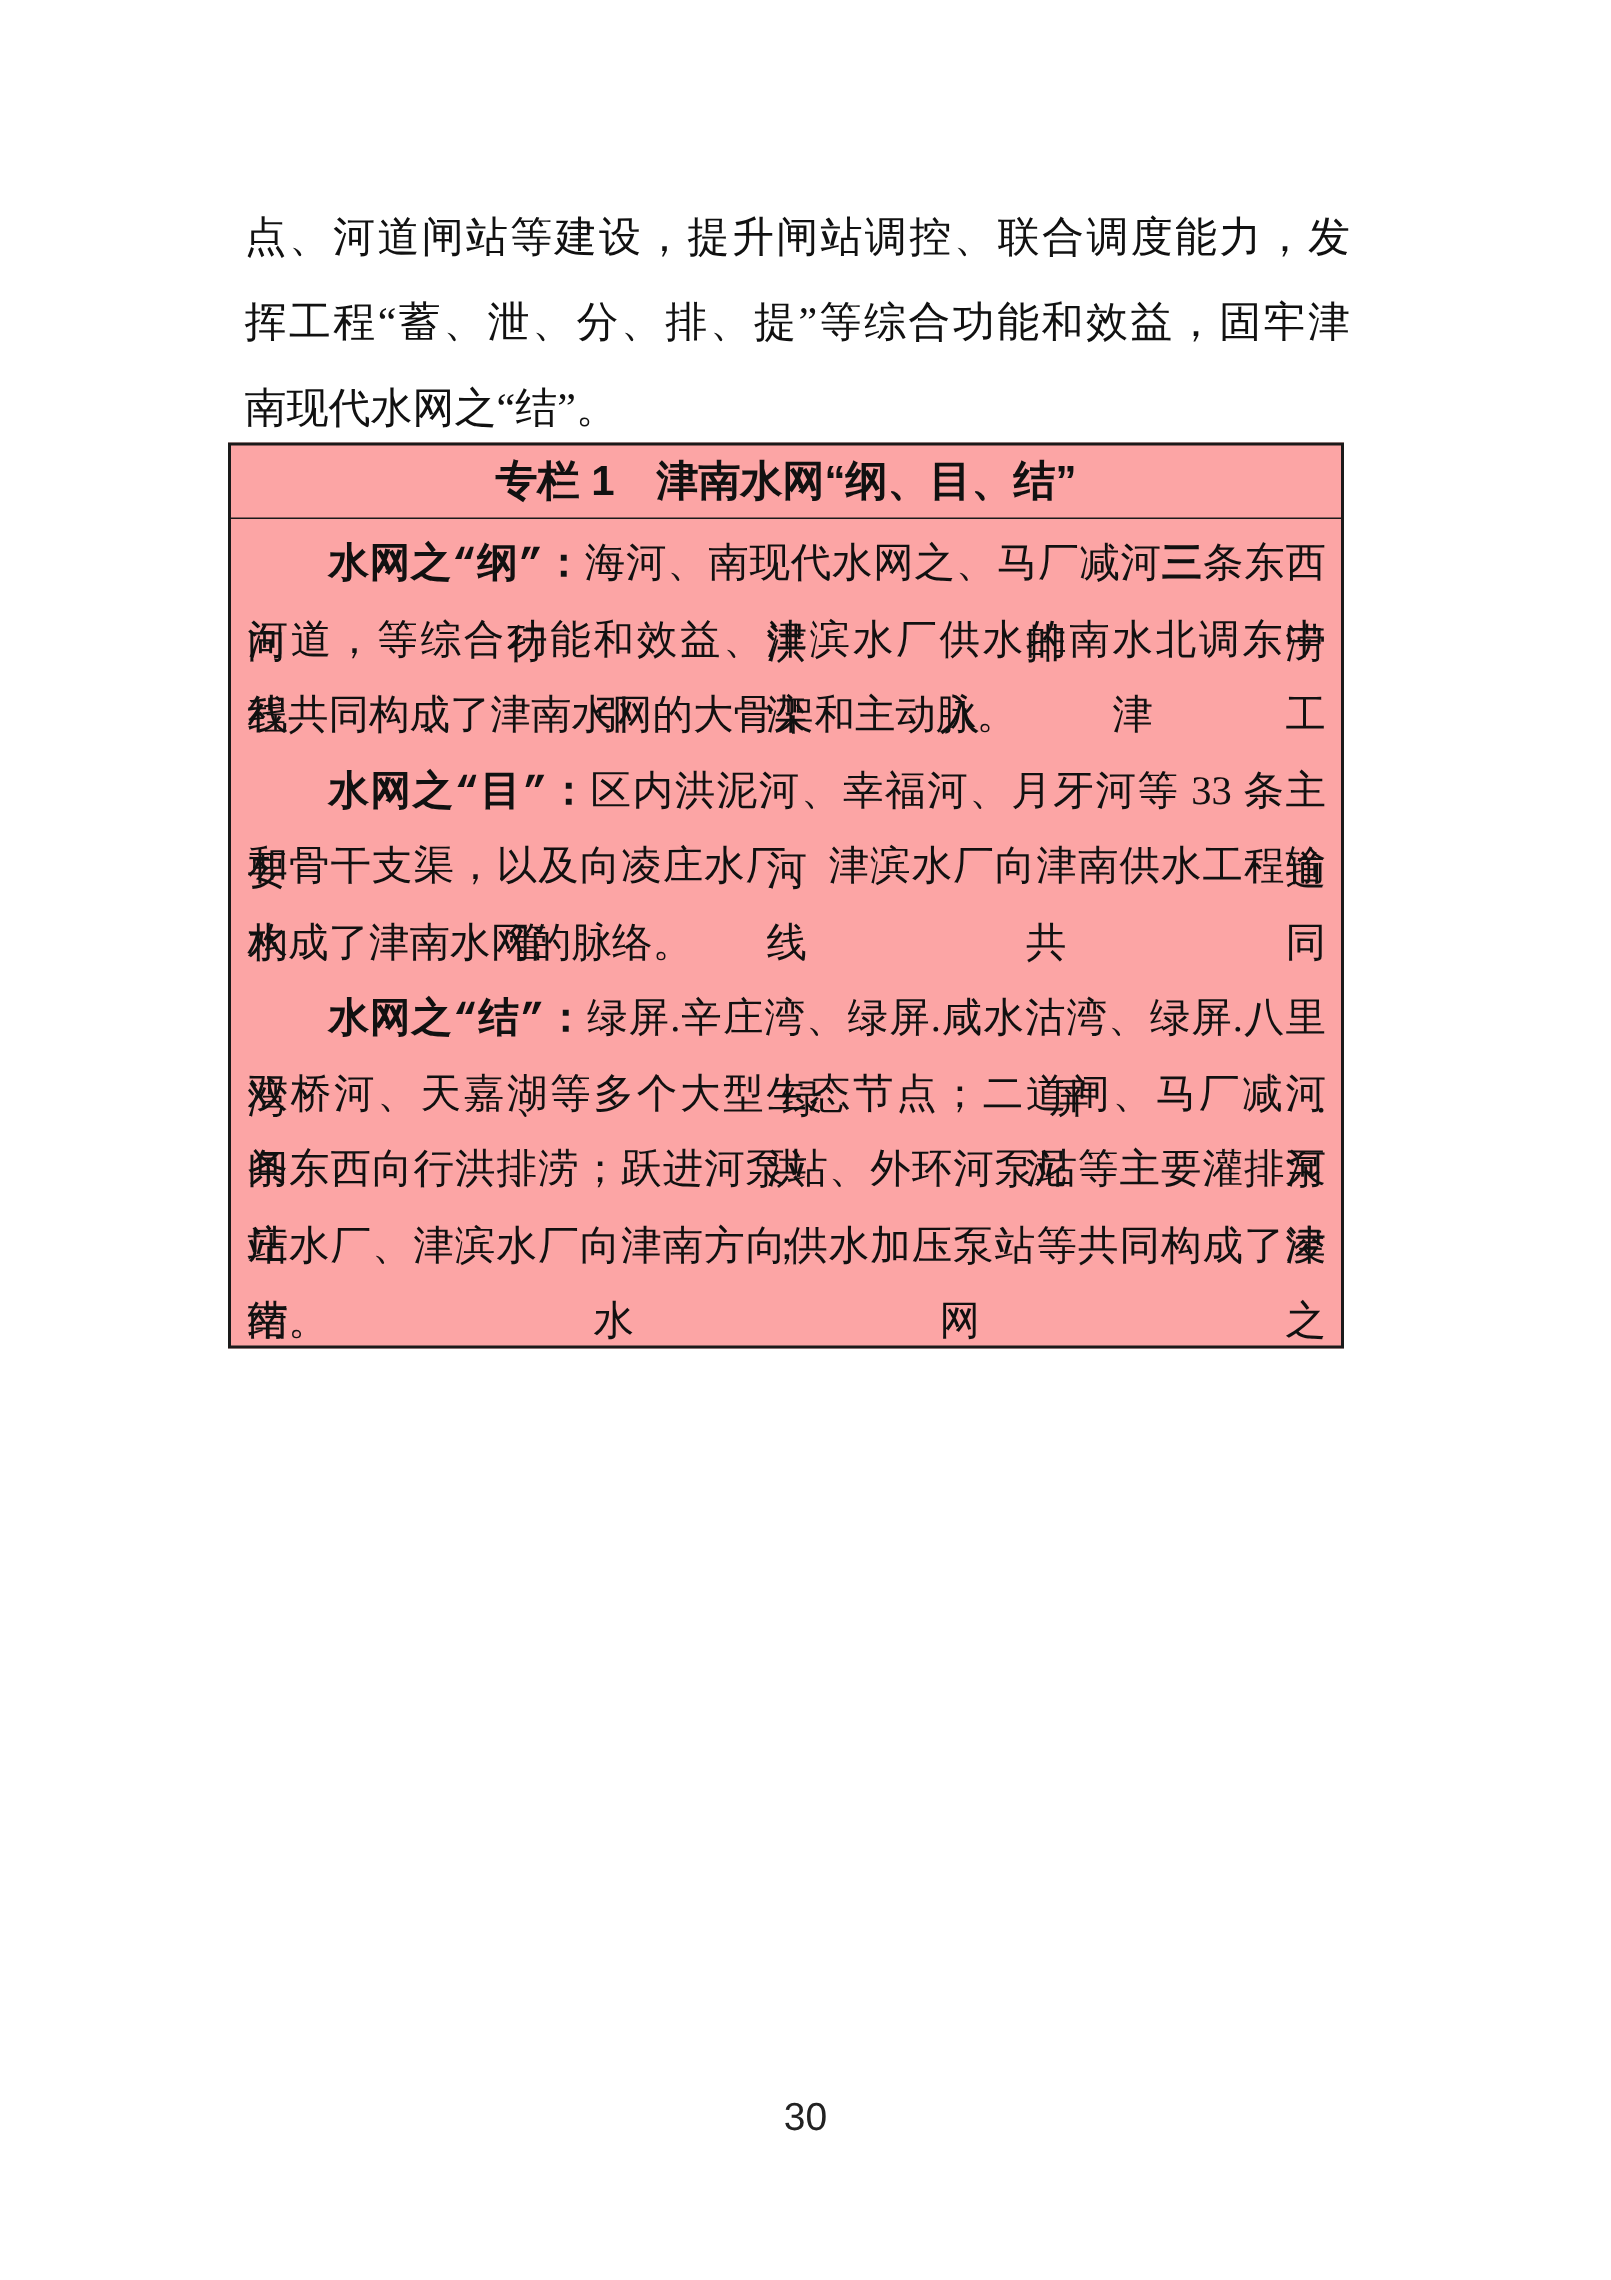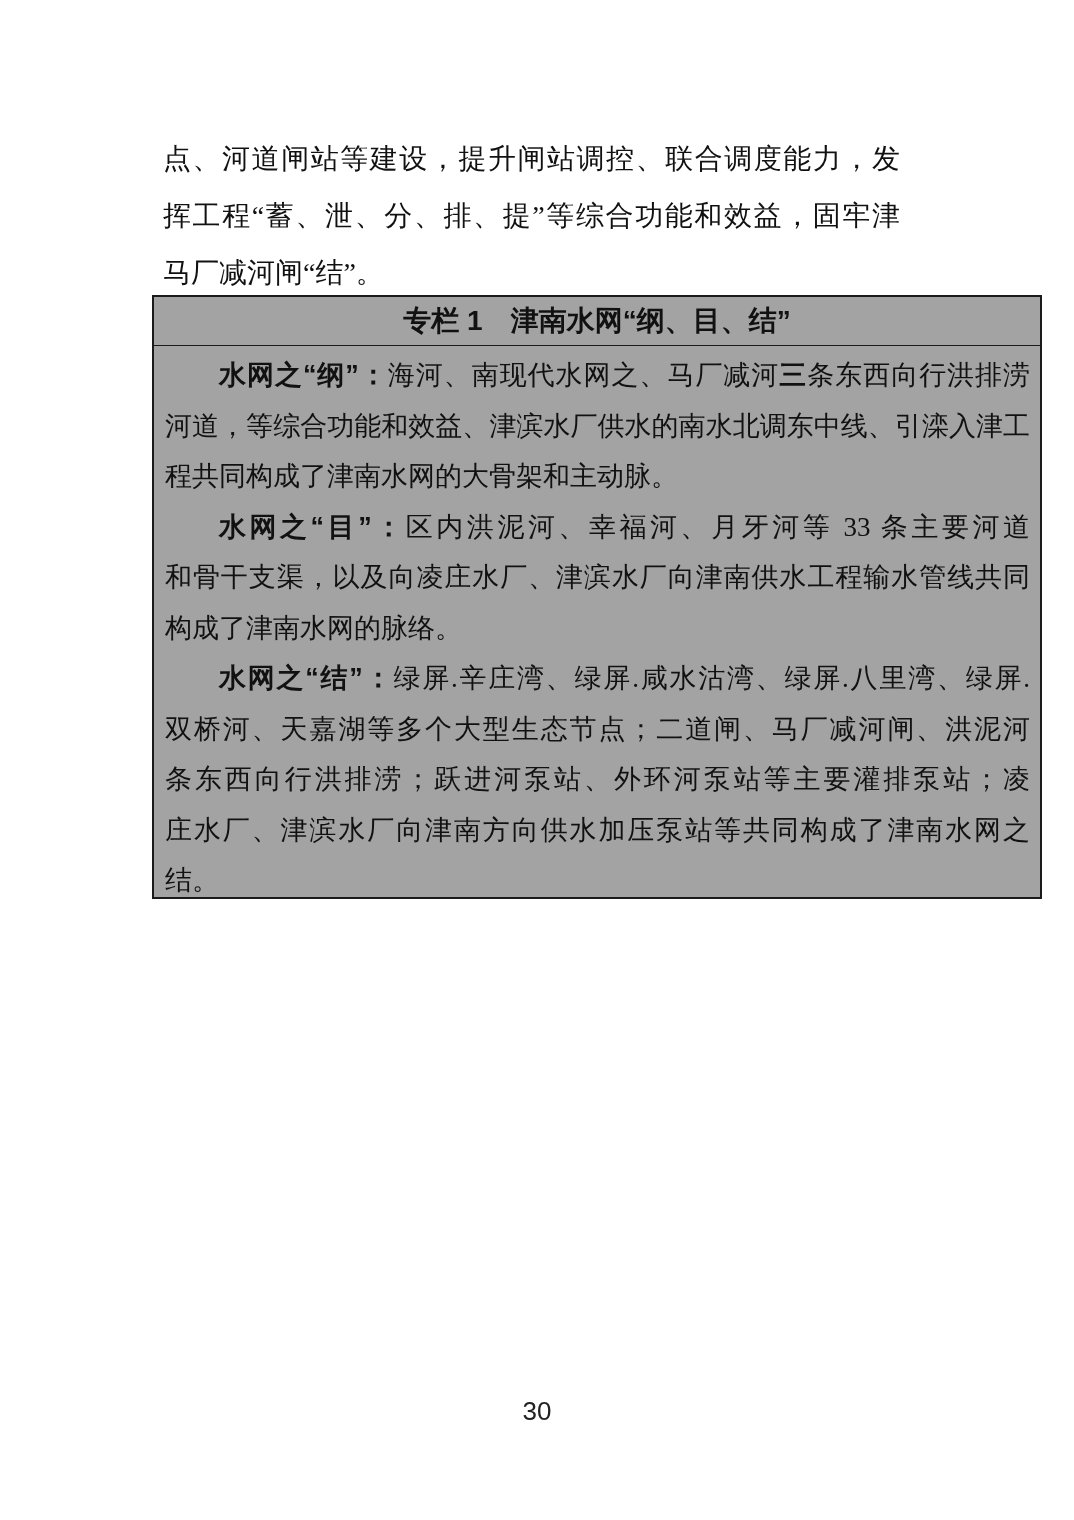--- a/index.html
+++ b/index.html
@@ -27,25 +27,25 @@
   }
   #intro .line {
     line-height: 57px;
     height: 57px;
   }
   
   #column-box {
     position: absolute;
     left: 152px;
     top: 295px;
-    width: 890px;
+    width: 744px;
     height: 604px;
     box-sizing: border-box;
     border: 2px solid #1a1a1a;
-    background: #a3a3a3;
+    background: #fca5a5;
   }
   #box-title {
     height: 48px;
     line-height: 48px;
     text-align: center;
     font-family: "Liberation Sans", "DejaVu Sans", sans-serif;
     font-weight: bold;
     font-size: 28px;
     border-bottom: 1.5px solid #1a1a1a;
     white-space: pre;
@@ -66,21 +66,21 @@
   .line.justify {
     white-space: normal;
     text-align: justify;
     text-align-last: justify;
   }
   .line.indent {
     text-indent: 2em;
   }
   .seg-bold {
     font-weight: bold;
-    font-family: Liberation Sans, sans-serif;
+    font-family: Liberation Mono, monospace;
   }
   
   #page-number {
     position: absolute;
     left: 0;
     top: 1396px;
     width: 1074px;
     text-align: center;
     font-family: "Liberation Sans", "DejaVu Sans", sans-serif;
     font-size: 26px;
@@ -88,21 +88,21 @@
   }
 </style>
 </head>
 <body>
 
 <div id="page">
 
   <div id="intro">
       <div class="line justify"><span class="seg-regular">点、河道闸站等建设，提升闸站调控、联合调度能力，发</span></div>
       <div class="line justify"><span class="seg-regular">挥工程“蓄、泄、分、排、提”等综合功能和效益，固牢津</span></div>
-      <div class="line"><span class="seg-regular">马厂减河闸“结”。</span></div>
+      <div class="line"><span class="seg-regular">南现代水网之“结”。</span></div>
     </div>
 
   <div id="column-box">
     <div id="box-title">专栏 1　津南水网“纲、目、结”</div>
     <div id="box-body">
         <div>
           <div class="line justify indent"><span class="seg-bold">水网之“纲”：</span><span class="seg-regular">海河、南现代水网之、马厂减河</span><span class="seg-bold">三</span><span class="seg-regular">条东西向行洪排涝</span></div>
           <div class="line justify"><span class="seg-regular">河道，等综合功能和效益、津滨水厂供水的南水北调东中线、引滦入津工</span></div>
           <div class="line"><span class="seg-regular">程共同构成了津南水网的大骨架和主动脉。</span></div>
         </div>

